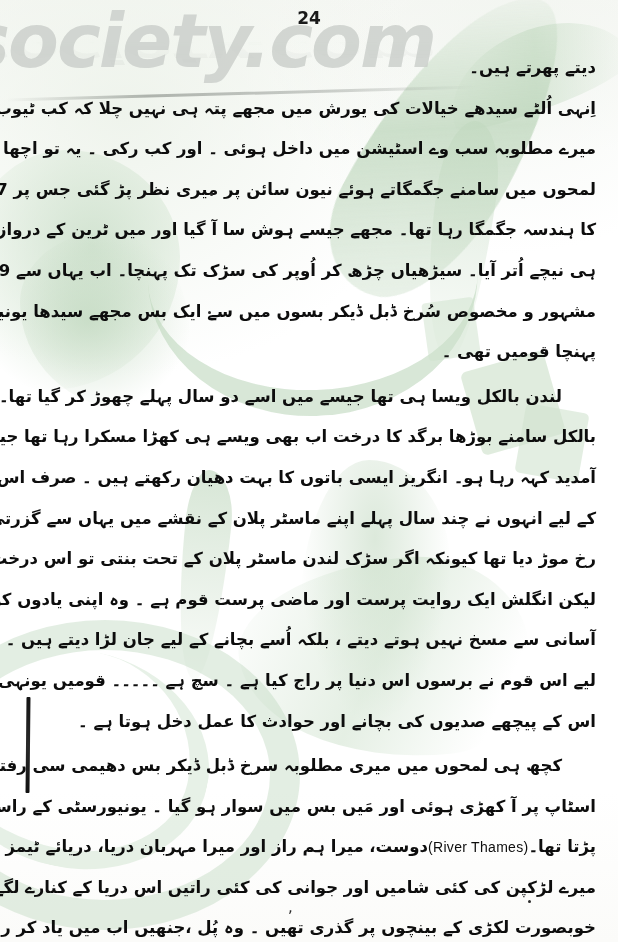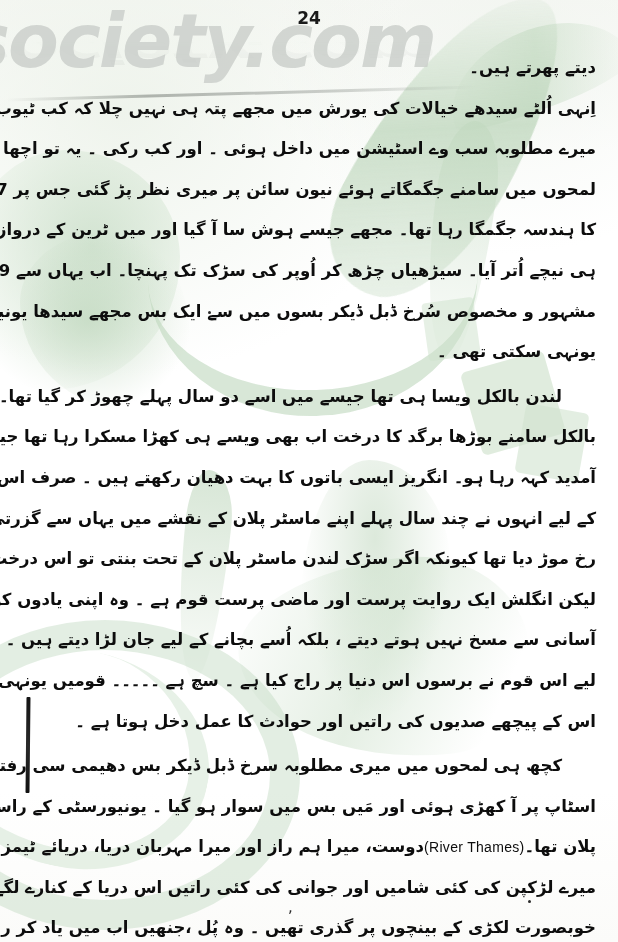--- a/index.html
+++ b/index.html
@@ -250,39 +250,39 @@
   <div class="text-body">
 
     <div class="para">
       <span class="line short-right">دیتے پھرتے ہیں۔</span>
       <span class="line">اِنہی اُلٹے سیدھے خیالات کی یورش میں مجھے پتہ ہی نہیں چلا کہ کب ٹیوب ٹرین</span>
       <span class="line">میرے مطلوبہ سب وے اسٹیشن میں داخل ہوئی ۔ اور کب رکی ۔ یہ تو اچھا تھا کہ آخری چند</span>
       <span class="line">لمحوں میں سامنے جگمگاتے ہوئے نیون سائن پر میری نظر پڑ گئی جس پر 17 ڈاؤننگ سٹریٹ</span>
       <span class="line">کا ہندسہ جگمگا رہا تھا۔ مجھے جیسے ہوش سا آ گیا اور میں ٹرین کے دروازے بند ہونے سے قبل</span>
       <span class="line">ہی نیچے اُتر آیا۔ سیڑھیاں چڑھ کر اُوپر کی سڑک تک پہنچا۔ اب یہاں سے 9 نمبر کی لندن کی</span>
       <span class="line">مشہور و مخصوص سُرخ ڈبل ڈیکر بسوں میں سے ایک بس مجھے سیدھا یونیورسٹی کے گیٹ تک</span>
-      <span class="line short-right">یونہی سکتی تھی ۔</span>
+      <span class="line short-right">پہنچا قومیں تھی ۔</span>
     </div>
 
     <div class="para">
       <span class="line indent">لندن بالکل ویسا ہی تھا جیسے میں اسے دو سال پہلے چھوڑ کر گیا تھا۔ اس بس اسٹاپ کے</span>
       <span class="line">بالکل سامنے بوڑھا برگد کا درخت اب بھی ویسے ہی کھڑا مسکرا رہا تھا جیسے مجھے پھر سے خوش</span>
       <span class="line">آمدید کہہ رہا ہو۔ انگریز ایسی باتوں کا بہت دھیان رکھتے ہیں ۔ صرف اس درخت کو بچانے</span>
       <span class="line">کے لیے انہوں نے چند سال پہلے اپنے ماسٹر پلان کے نقشے میں یہاں سے گزرتی سڑک کا</span>
       <span class="line">رخ موڑ دیا تھا کیونکہ اگر سڑک لندن ماسٹر پلان کے تحت بنتی تو اس درخت کا کٹنا لازمی تھا،</span>
       <span class="line">لیکن انگلش ایک روایت پرست اور ماضی پرست قوم ہے ۔ وہ اپنی یادوں کو، اپنی تاریخ کو اتنی</span>
       <span class="line">آسانی سے مسخ نہیں ہوتے دیتے ، بلکہ اُسے بچانے کے لیے جان لڑا دیتے ہیں ۔ شاید اسی</span>
       <span class="line">لیے اس قوم نے برسوں اس دنیا پر راج کیا ہے ۔ سچ ہے ۔۔۔۔۔ قومیں یونہی نہیں بن جاتیں،</span>
-      <span class="line short-right">اس کے پیچھے صدیوں کی راتیں اور حوادث کا عمل دخل ہوتا ہے ۔</span>
+      <span class="line short-right">اس کے پیچھے صدیوں کی بچانے اور حوادث کا عمل دخل ہوتا ہے ۔</span>
     </div>
 
     <div class="para">
       <span class="line indent">کچھ ہی لمحوں میں میری مطلوبہ سرخ ڈبل ڈیکر بس دھیمی سی رفتار سے چلتی ہوئی بس</span>
       <span class="line">اسٹاپ پر آ کھڑی ہوئی اور مَیں بس میں سوار ہو گیا ۔ یونیورسٹی کے راستے میں میرا پُرانا</span>
-      <span class="line"><span> پلان تھا۔</span><span class="latin">(River  Thames)</span><span>دوست، میرا ہم راز اور میرا مہربان دریا، دریائے ٹیمز</span></span>
+      <span class="line"><span> پڑتا تھا۔</span><span class="latin">(River  Thames)</span><span>دوست، میرا ہم راز اور میرا مہربان دریا، دریائے ٹیمز</span></span>
       <span class="line">میرے لڑکپن کی کئی شامیں اور جوانی کی کئی راتیں اس دریا کے کنارے لگے ہوئے</span>
       <span class="line">خوبصورت لکڑی کے بینچوں پر گذری تھیں ۔ وہ پُل ،جنھیں اب میں یاد کر رہا تھا تو جیسے سب</span>
 
     </div>
 
   </div>
 
   <div class="stray-dot" style="left:210px;top:193px;"></div>
   <div class="stray-dot" style="left:208px;top:311px;"></div>
   <div class="stray-dot" style="left:528px;top:900px;"></div>

